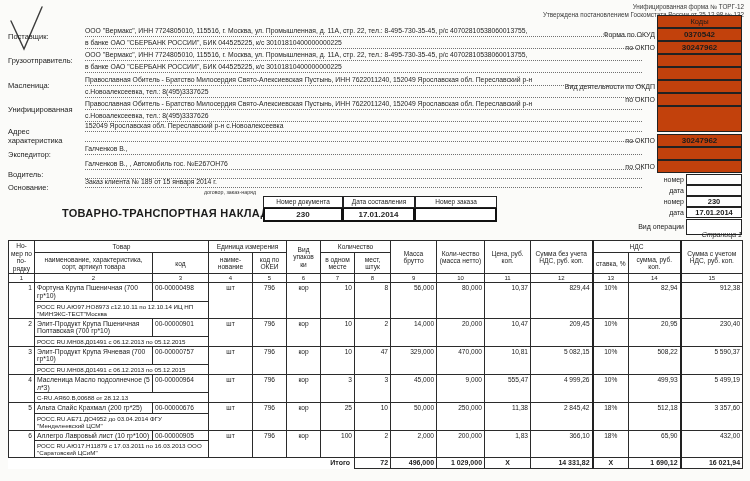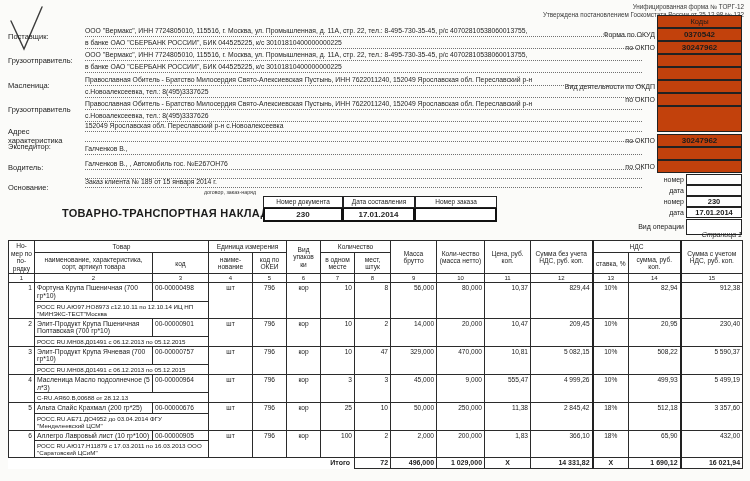--- a/index.html
+++ b/index.html
@@ -104,35 +104,35 @@
   <div class="plabel" style="top:57px">Грузоотправитель:</div>
   <div class="pvalue" style="top:49px">
     <div class="ln">ООО "Вермакс", ИНН 7724805010, 115516, г. Москва, ул. Промышленная, д. 11А, стр. 22, тел.: 8-495-730-35-45, р/с 40702810538060013755,</div>
     <div class="ln">в банке ОАО "СБЕРБАНК РОССИИ", БИК 044525225, к/с 30101810400000000225</div>
   </div>
   <div class="plabel" style="top:82px">Масленица:</div>
   <div class="pvalue" style="top:74px">
     <div class="ln">Православная Обитель - Братство Милосердия Свято-Алексиевская Пустынь, ИНН 7622011240, 152049 Ярославская обл. Переславский р-н</div>
     <div class="ln">с.Новоалексеевка, тел.: 8(495)3337625</div>
   </div>
-  <div class="plabel" style="top:106px">Грузоотправитель</div>
+  <div class="plabel" style="top:106px">Унифицированная</div>
   <div class="pvalue" style="top:98px">
     <div class="ln">Православная Обитель - Братство Милосердия Свято-Алексиевская Пустынь, ИНН 7622011240, 152049 Ярославская обл. Переславский р-н</div>
     <div class="ln">с.Новоалексеевка, тел.: 8(495)3337626</div>
   </div>
   <div class="plabel" style="top:128px">Адрес характеристика</div>
   <div class="pvalue" style="top:120px">
     <div class="ln">152049 Ярославская обл. Переславский р-н с.Новоалексеевка</div>
   </div>
   <div class="dotline" style="top:141px"></div>
-  <div class="plabel" style="top:143px">Экспедитор:</div>
+  <div class="plabel" style="top:151px">Экспедитор:</div>
   <div class="pvalue" style="top:143px">
     <div class="ln">Галченков В.,</div>
   </div>
-  <div class="plabel" style="top:164px">Водитель:</div>
+  <div class="plabel" style="top:171px">Водитель:</div>
   <div class="pvalue" style="top:158px">
     <div class="ln">Галченков В., , Автомобиль гос. №Е267ОН76</div>
   </div>
   <div class="dotline" style="top:178px"></div>
   <div class="plabel" style="top:184px">Основание:</div>
   <div class="pvalue" style="top:176px">
     <div class="ln">Заказ клиента № 189 от 15 января 2014 г.</div>
   </div>
   <div class="sublabel" style="top:189px">договор, заказ-наряд</div>
 

